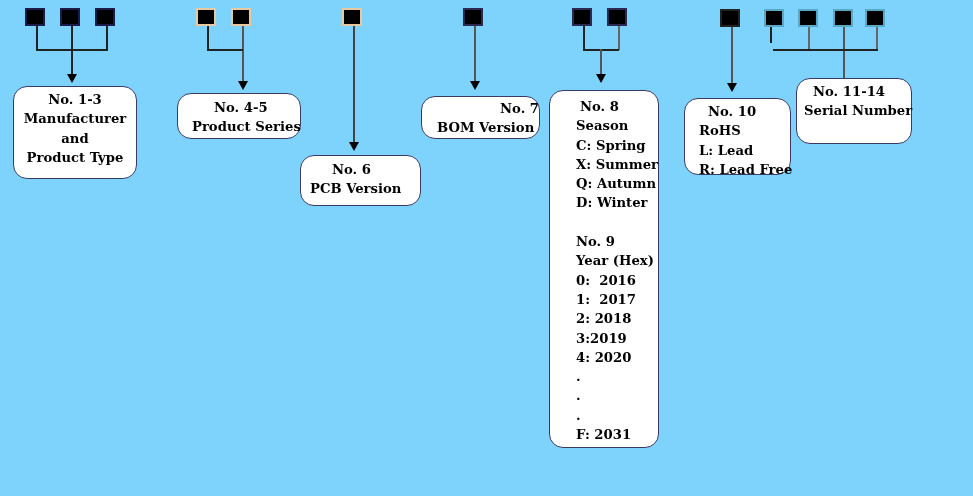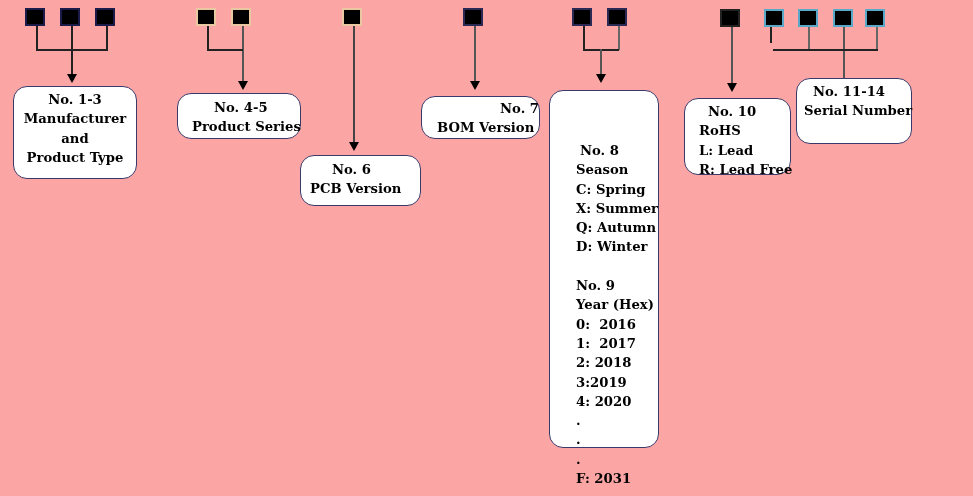--- a/index.html
+++ b/index.html
@@ -1,16 +1,16 @@
 <!DOCTYPE html>
 <html><head>
 <meta charset="utf-8">
 <style>
   html,body{margin:0;padding:0;background:#fff;}
-  #canvas{position:relative;width:973px;height:496px;overflow:hidden;background:#fca5a5;font-family:"DejaVu Serif","Liberation Serif",serif;}
+  #canvas{position:relative;width:973px;height:496px;overflow:hidden;background:#7dd3fc;font-family:"DejaVu Serif","Liberation Serif",serif;}
   .sq{position:absolute;width:20px;height:18px;background:#000;box-sizing:border-box;}
   .sq.blue{border:2px solid #1c1c4a;}
   .sq.orange{border:2px solid #e9c7a0;}
   .sq.navy{border:2px solid #2a2a55;}
   .sq.plain{border:2px solid #222;}
   .sq.cyan{border:2px solid #5aa8c8;}
   .ln{position:absolute;background:#222;}
   .arrow{position:absolute;width:0;height:0;border-left:5px solid transparent;border-right:5px solid transparent;border-top:9px solid #000;}
   .box{position:absolute;box-sizing:border-box;border:1.3px solid #3a3a6a;border-radius:14px;background:#fff;font-weight:bold;font-size:13.2px;line-height:19.3px;color:#000;}
   .box .l{display:block;white-space:pre;}
@@ -64,21 +64,21 @@
   </div>
 
   <div class="sq navy" style="left:572px;top:8px;"></div>
   <div class="sq navy" style="left:607px;top:8px;"></div>
   <div class="ln" style="left:583px;top:26px;width:1.5px;height:24px;"></div>
   <div class="ln" style="left:618px;top:26px;width:1.5px;height:24px;background:#666;"></div>
   <div class="ln" style="left:583px;top:49px;width:36px;height:1.5px;"></div>
   <div class="ln" style="left:600px;top:49px;width:1.5px;height:26px;background:#555;"></div>
   <div class="arrow" style="left:596px;top:74px;"></div>
   <div class="box" style="left:549px;top:90px;width:110px;height:358px;padding-top:6px;padding-left:26px;">
-    <span class="l" style="padding-left:4px;margin-top:44px;">No. 8</span>
+    <span class="l" style="padding-left:4px;">No. 8</span>
     <span class="l">Season</span>
     <span class="l">C: Spring</span>
     <span class="l">X: Summer</span>
     <span class="l">Q: Autumn</span>
     <span class="l">D: Winter</span>
     <span class="l" style="height:19.3px;"></span>
     <span class="l">No. 9</span>
     <span class="l">Year (Hex)</span>
     <span class="l">0:  2016</span>
     <span class="l">1:  2017</span>

